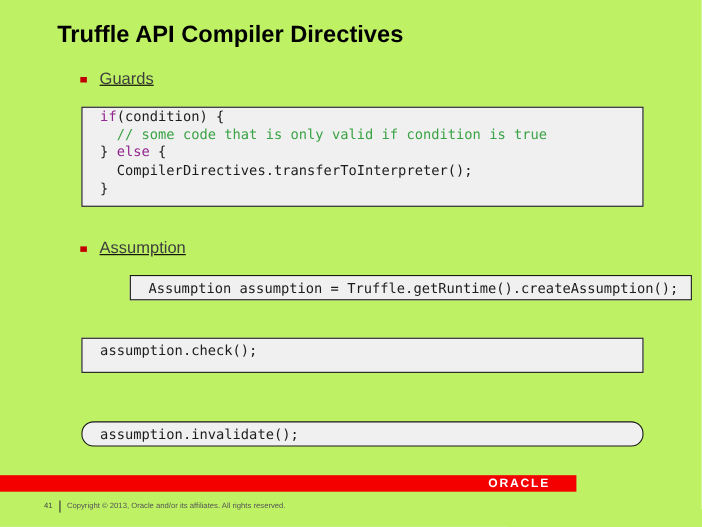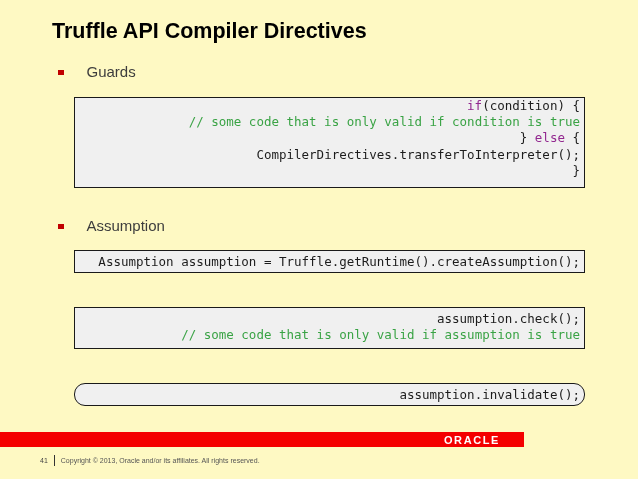--- a/index.html
+++ b/index.html
@@ -1,40 +1,40 @@
 <!DOCTYPE html>
 <html style="--accent-red: #f40000; --bullet-red: #c00000; --keyword: #92278f; --comment: #3aa345; --code-text: #1c1c1c; --code-bg: #f0f0f0; --code-border: #1a1a1a; --footer-text: #555555;"><head>
 <meta charset="utf-8">
 <style>
   html, body { margin: 0; padding: 0; background: #ffffff; }
   #slide {
     position: relative;
     width: 638px;
     height: 479px;
-    background: #fef9c3;
+    background: #bef264;
     overflow: hidden;
     font-family: "Liberation Sans", sans-serif;
-    text-align: right;
   }
   .title {
     position: absolute;
     left: 52px;
     top: 19px;
     font-size: 21.5px;
     font-weight: bold;
     color: #000000;
     letter-spacing: 0;
     white-space: nowrap;
   }
   .section-label {
     position: absolute;
-    left: 58px;
+    left: 73px;
     display: flex;
     align-items: flex-start;
-    gap: 23px;
+    gap: 12px;
+    text-decoration: underline;
   }
   .bullet-square {
     width: 5.5px;
     height: 5.5px;
     margin-top: 6.5px;
     background: var(--bullet-red, #c00000);
     flex: 0 0 auto;
   }
   .section-label .label-text {
     font-size: 15px;
@@ -53,22 +53,22 @@
     border: 1px solid var(--code-border, #1a1a1a);
     padding: 3px 4px 0 16px;
     font-family: "DejaVu Sans Mono", monospace;
     font-size: 12.5px;
     line-height: 16.2px;
     color: var(--code-text, #1c1c1c);
     white-space: pre;
     overflow: hidden;
   }
   #code-guards        { top: 97px;  height: 91px; padding-top: 0; }
-  #code-create        { top: 250px; height: 23px; }
-  #code-check         { top: 307px; height: 42px; }
+  #code-create        { top: 250px; height: 23px; margin-left: 44px; }
+  #code-check         { top: 307px; height: 32px; }
   #code-invalidate    { top: 383px; height: 23px; border-radius: 11px; }
   .tok-keyword { color: var(--keyword, #92278f); }
   .tok-comment { color: var(--comment, #3aa345); }
   .tok-plain   { color: var(--code-text, #1c1c1c); }
   .brand-bar {
     position: absolute;
     left: 0;
     top: 432px;
     width: 524px;
     height: 15px;
@@ -124,21 +124,21 @@
 
   <div class="code-block" id="code-guards"><div><span class="tok-keyword">if</span><span class="tok-plain">(condition) {</span></div><div><span class="tok-comment">  // some code that is only valid if condition is true</span></div><div><span class="tok-plain">} </span><span class="tok-keyword">else</span><span class="tok-plain"> {</span></div><div><span class="tok-plain">  CompilerDirectives.transferToInterpreter();</span></div><div><span class="tok-plain">}</span></div></div>
 
   <div class="section-label" id="section-assumptions">
     <span class="bullet-square"></span>
     <span class="label-text">Assumption</span>
   </div>
 
   <div class="code-block" id="code-create"><div><span class="tok-plain">Assumption assumption = Truffle.getRuntime().createAssumption();</span></div></div>
 
-  <div class="code-block" id="code-check"><div><span class="tok-plain">assumption.check();</span></div><div><span class="tok-comment">// some code that is only valid if assumption is true</span></div></div>
+  <div class="code-block" id="code-check"><div><span class="tok-plain">assumption.check();</span></div></div>
 
   <div class="code-block" id="code-invalidate"><div><span class="tok-plain">assumption.invalidate();</span></div></div>
 
   <div class="brand-bar">
     <span class="brand-logo">ORACLE</span>
   </div>
 
   <div class="footer">
     <span class="page-number">41</span>
     <span class="v-sep"></span>

